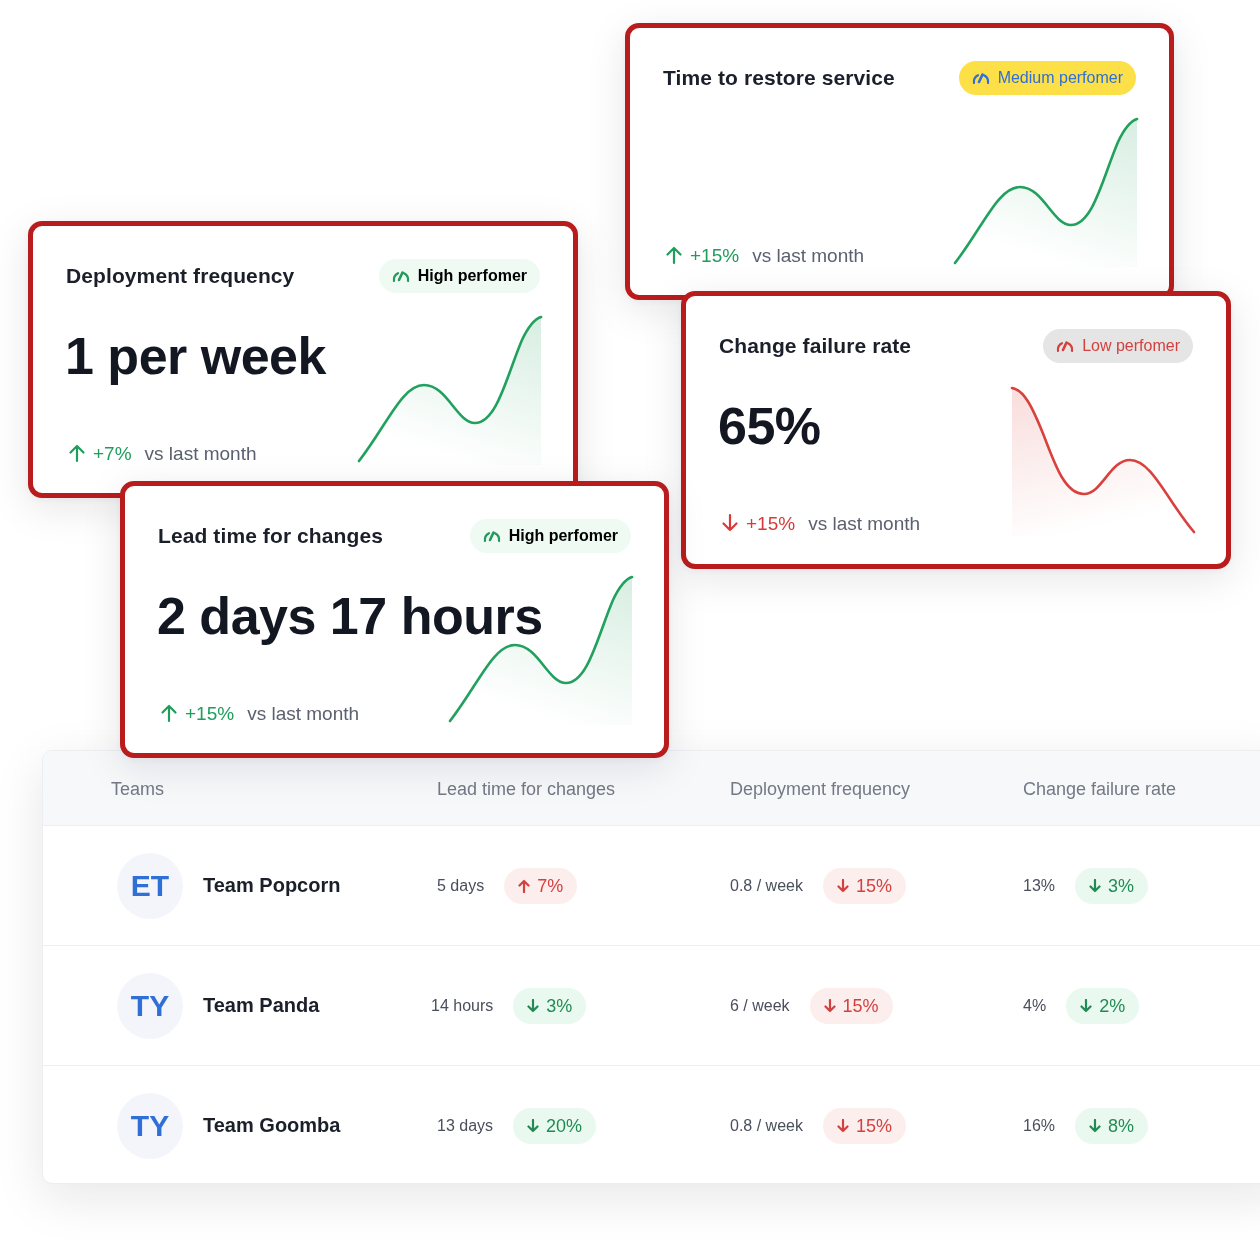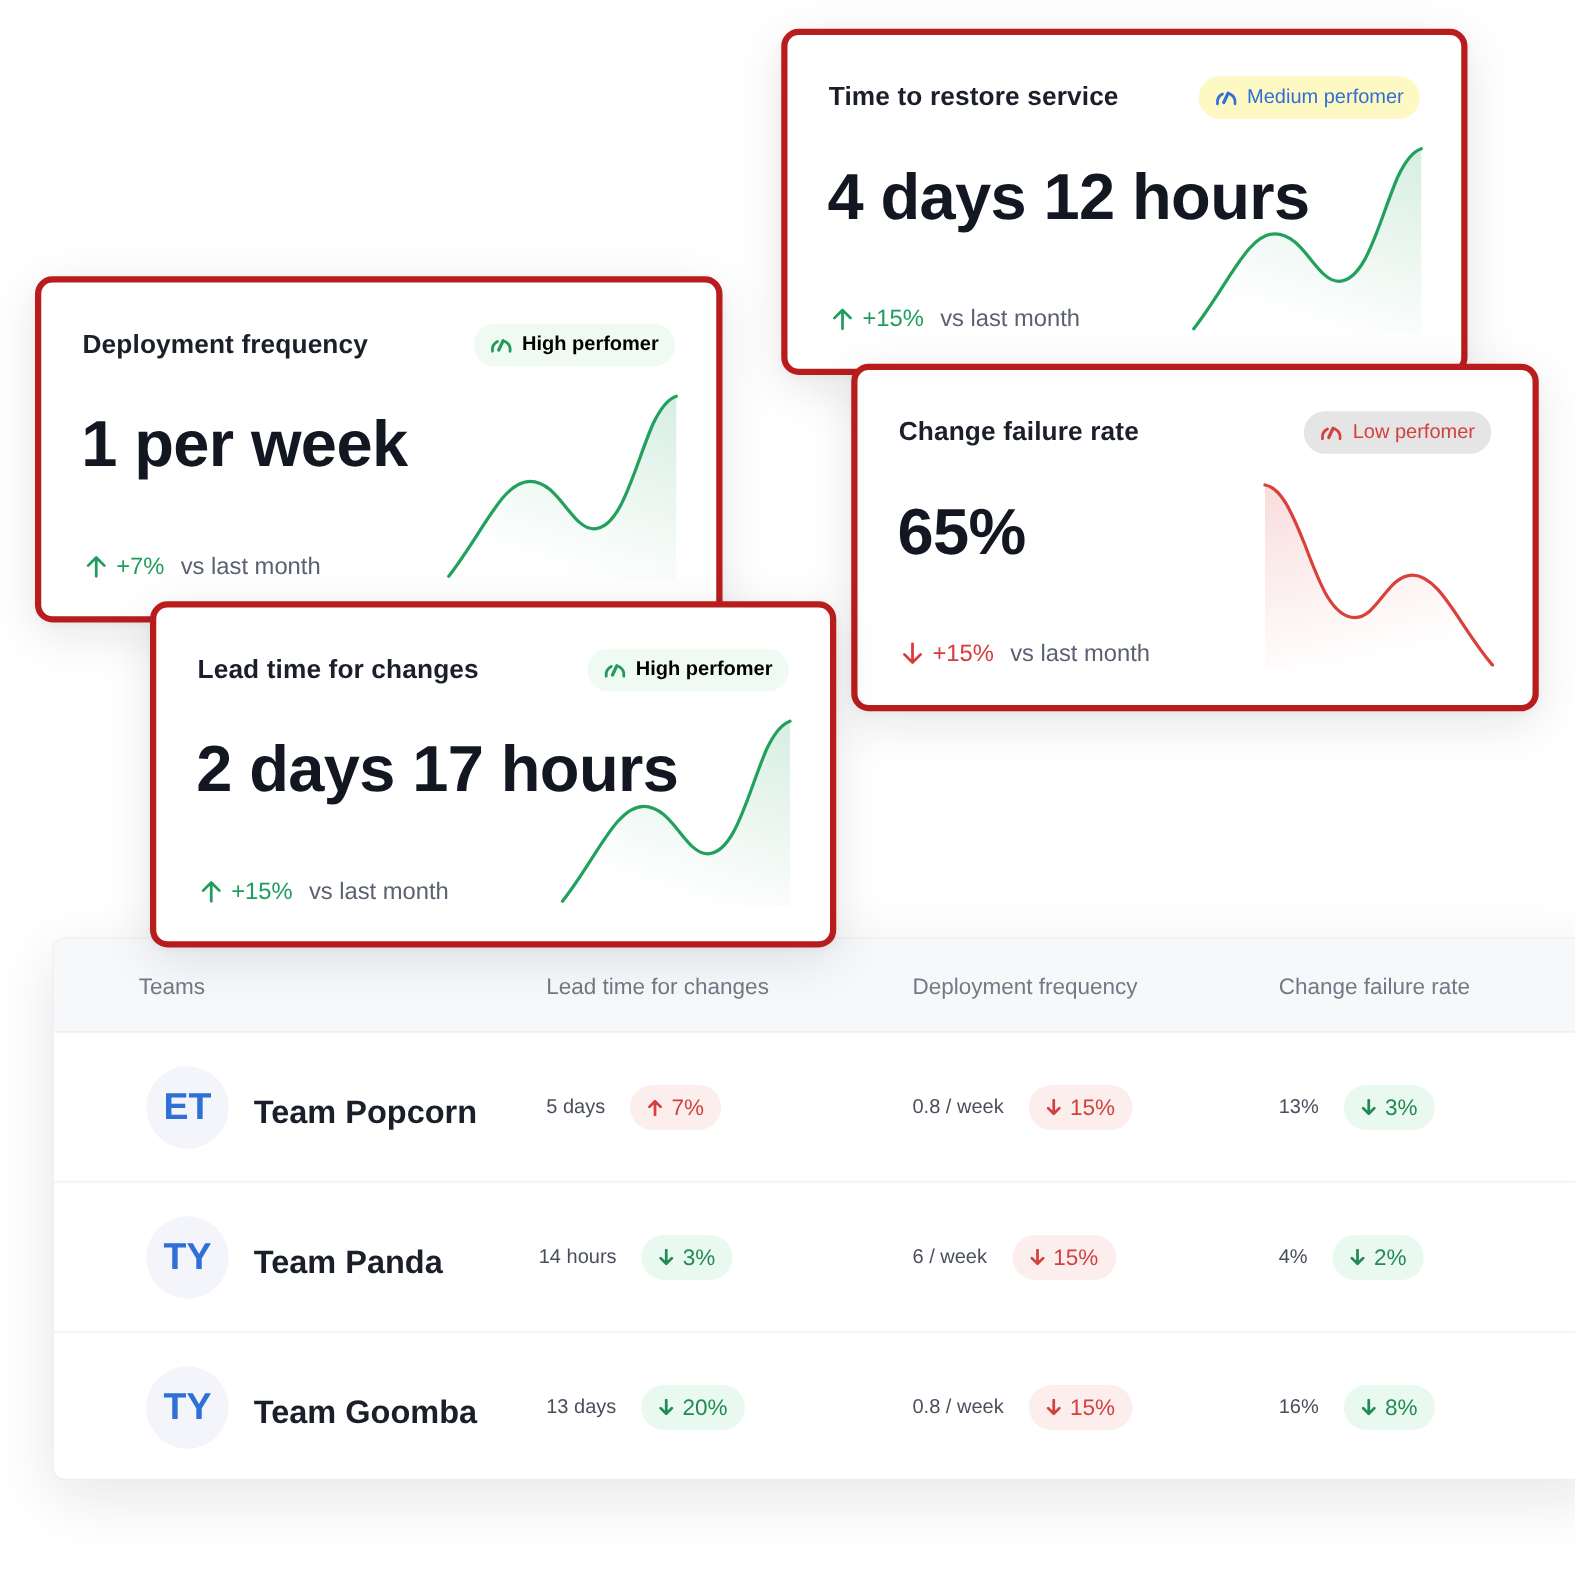--- a/index.html
+++ b/index.html
@@ -39,21 +39,21 @@
   .trend.down .pct { color: #d83a3a; }
 
   .badge {
     position: absolute; top: 33px; right: 33px;
     height: 34px; border-radius: 17px;
     padding: 0 13px 0 12px;
     display: flex; align-items: center; gap: 7px;
     font-size: 16px; font-weight: 500; white-space: nowrap;
   }
   .badge.high { background: #eefaf2; color: #000000; font-weight: bold; }
-  .badge.medium { background: #fef9c3; color: #2f6fd6; }
+  .badge.medium { background: #fde047; color: #2f6fd6; }
   .badge.low { background: #e5e5e5; color: #d3413f; }
   .badge svg { width: 20px; height: 14px; }
 
   .spark { position: absolute; right: 30px; bottom: 28px; width: 186px; height: 150px; }
 
   #card-restore { left: 625px; top: 23px; width: 549px; height: 277px; z-index: 1; }
   #card-deploy { left: 28px; top: 221px; width: 550px; height: 277px; z-index: 2; }
   #card-failure { left: 681px; top: 291px; width: 550px; height: 278px; z-index: 2; }
   #card-lead { left: 120px; top: 481px; width: 549px; height: 277px; z-index: 3; }
 
@@ -83,21 +83,21 @@
   .row:last-child { border-bottom: none; }
   .avatar {
     position: absolute; left: 74px; top: 27px;
     width: 66px; height: 66px; border-radius: 50%;
     background: #f3f5fb;
     display: flex; align-items: center; justify-content: center;
     color: #2f6fd6; font-size: 30px; font-weight: 600;
   }
   .team-name {
     position: absolute; left: 160px; top: 48px;
-    font-size: 26px; font-weight: 600; color: #1b1f2a; white-space: nowrap;
+    font-size: 20px; font-weight: 600; color: #1b1f2a; white-space: nowrap;
   }
   .cell {
     position: absolute; top: 42px;
     display: flex; align-items: center; gap: 20px;
     white-space: nowrap;
   }
   .cell .val { font-size: 16px; color: #4a4f5c; }
   .delta {
     height: 36px; border-radius: 18px; padding: 0 14px;
     display: flex; align-items: center; gap: 7px;
@@ -219,21 +219,20 @@
   <div class="badge medium">
     <span class="gauge">
         <svg viewBox="0 0 20 14" style="width:20px;height:14px;display:block">
     <path d="M3 12 A7.5 7.5 0 0 1 7 4.2" stroke="rgb(47, 111, 214)" stroke-width="2.2" fill="none" stroke-linecap="round"></path>
     <path d="M13 4.2 A7.5 7.5 0 0 1 17 12" stroke="rgb(47, 111, 214)" stroke-width="2.2" fill="none" stroke-linecap="round"></path>
     <path d="M8 11 L11.5 3.5" stroke="rgb(47, 111, 214)" stroke-width="2.6" stroke-linecap="round"></path>
   </svg>
       </span>
     <span>Medium perfomer</span>
   </div>
-  <span class="value">4 days 12 hours</span>
   <div class="trend up">
     <span class="arrow">
         <svg viewBox="0 0 20 20" style="width:20px;height:20px;display:block">
     <path d="M10 18V3 M3.5 9.5L10 3l6.5 6.5" stroke="#1f9d5c" stroke-width="2.2" fill="none" stroke-linecap="round" stroke-linejoin="round"></path>
   </svg>
       </span>
     <span class="pct">+15%</span>
     <span class="label">vs last month</span>
   </div>
   <svg class="spark" viewBox="0 0 186 150">

